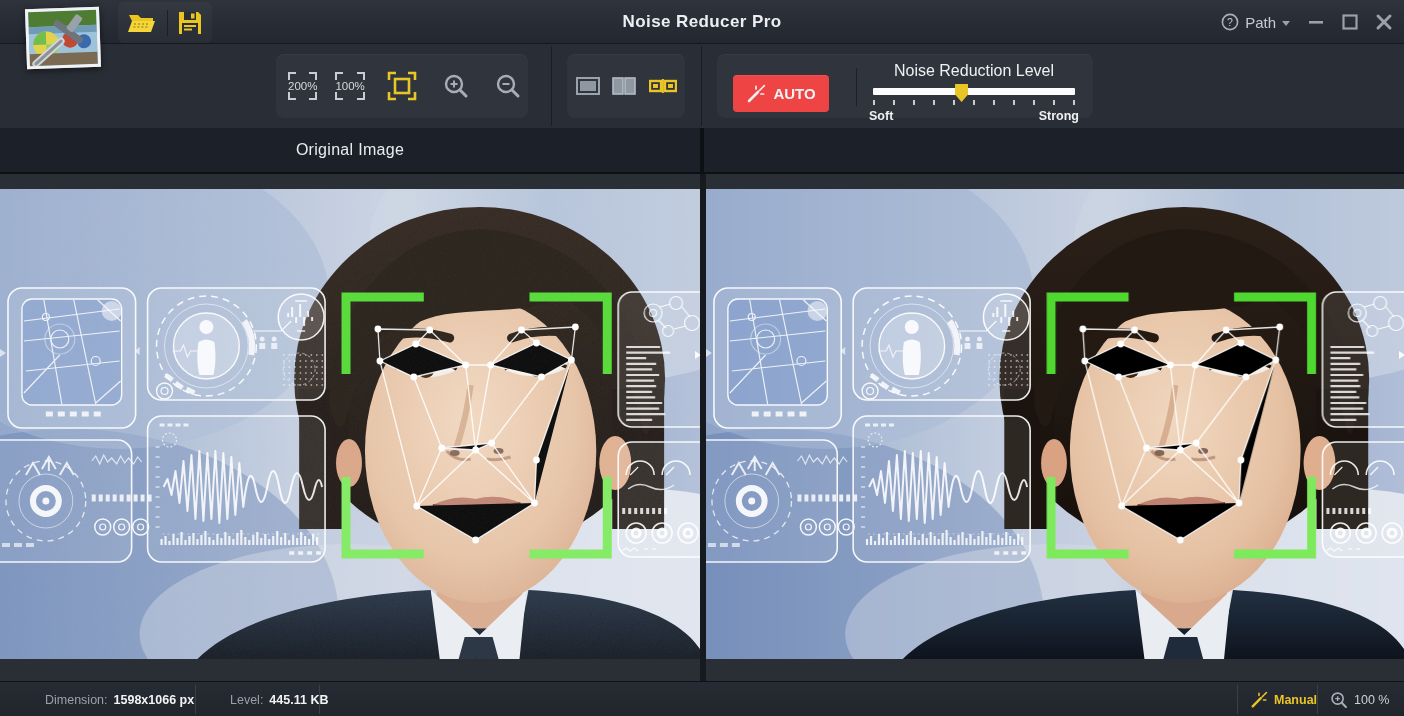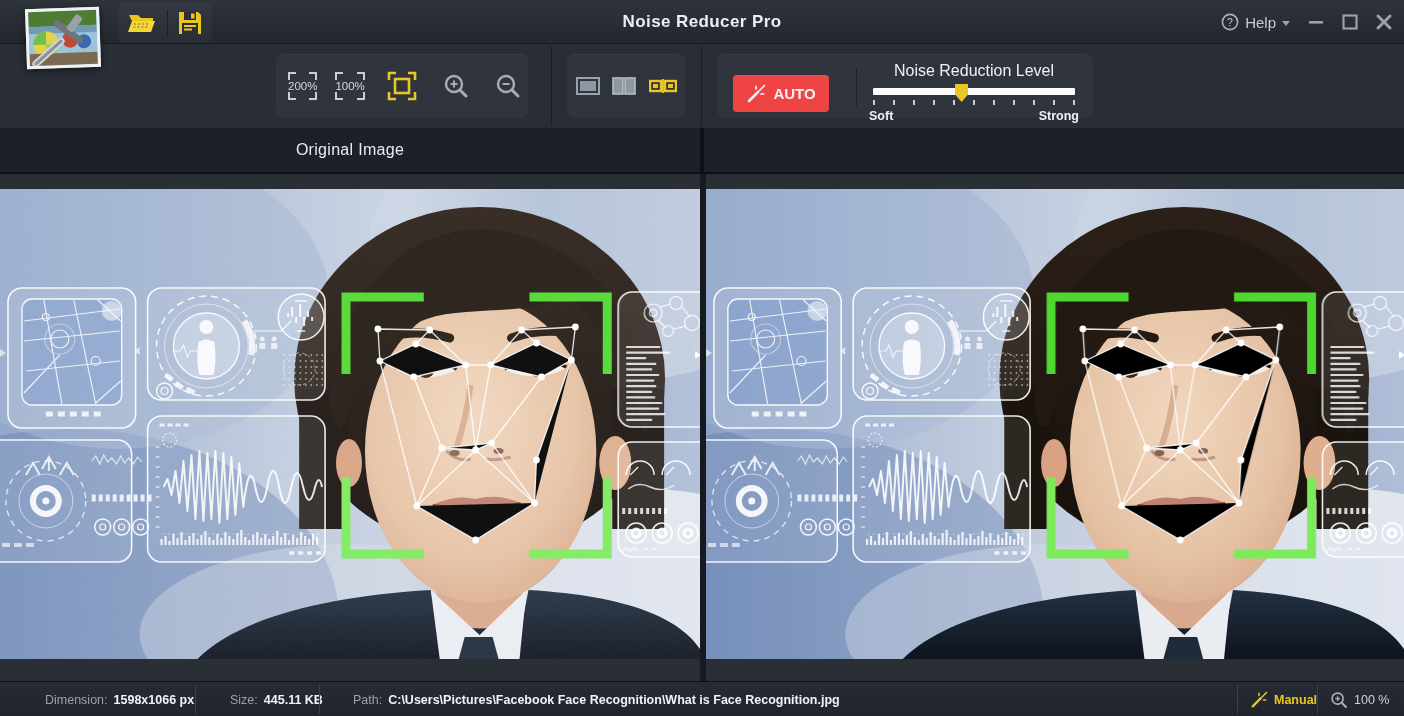--- a/index.html
+++ b/index.html
@@ -349,21 +349,21 @@
       </div>
     </div>
 
     <div class="win-title">Noise Reducer Pro</div>
 
     <div class="help-area">
       <svg class="ic" width="18" height="18" viewBox="0 0 18 18">
         <circle cx="9" cy="9" r="7.6" fill="none" stroke="#aab0b9" stroke-width="1.6"></circle>
         <text x="9" y="13" text-anchor="middle" font-size="10.5" fill="#c6cbd2" font-family="Liberation Sans, sans-serif">?</text>
       </svg>
-      <span>Help</span>
+      <span>Path</span>
       <span class="caret-down"></span>
     </div>
 
     <div class="win-btns">
       <div class="win-btn">
         <svg class="ic" width="18" height="18" viewBox="0 0 18 18">
           <rect x="2" y="8" width="14" height="2.6" fill="#9aa1ab"></rect>
         </svg>
       </div>
       <div class="win-btn">
@@ -508,28 +508,24 @@
     </div>
   </div>
 
   <div class="statusbar">
     <div class="sb-cell" style="left:30px;">
       <span class="sb-label">Dimension:</span>
       <span class="sb-value">1598x1066 px</span>
     </div>
     <div class="sb-sep" style="left:195px;"></div>
     <div class="sb-cell" style="left:215px;">
-      <span class="sb-label">Size:</span>
+      <span class="sb-label">Level:</span>
       <span class="sb-value">445.11 KB</span>
     </div>
     <div class="sb-sep" style="left:319px;"></div>
-    <div class="sb-cell" style="left:338px;">
-      <span class="sb-label">Path:</span>
-      <span class="sb-value">C:\Users\Pictures\Facebook Face Recognition\What is Face Recognition.jpg</span>
-    </div>
     <div class="sb-sep" style="left:1237px;"></div>
     <div class="sb-cell" style="left:1250px;">
       <svg class="ic" width="18" height="18" viewBox="0 0 20 20">
         <line x1="3" y1="17" x2="12" y2="8" stroke="#e9c526" stroke-width="2.6" stroke-linecap="round"></line>
         <path d="M13.5 6.5 l2 -2 M15 10 l2.6 0 M10 5 l0 -2.6 M16.5 3.5 l1.8 -1.8" stroke="#e9c526" stroke-width="1.7" stroke-linecap="round"></path>
       </svg>
       <span class="manual-label">Manual</span>
     </div>
     <div class="sb-sep" style="left:1317px;"></div>
     <div class="sb-cell" style="left:1330px;">

